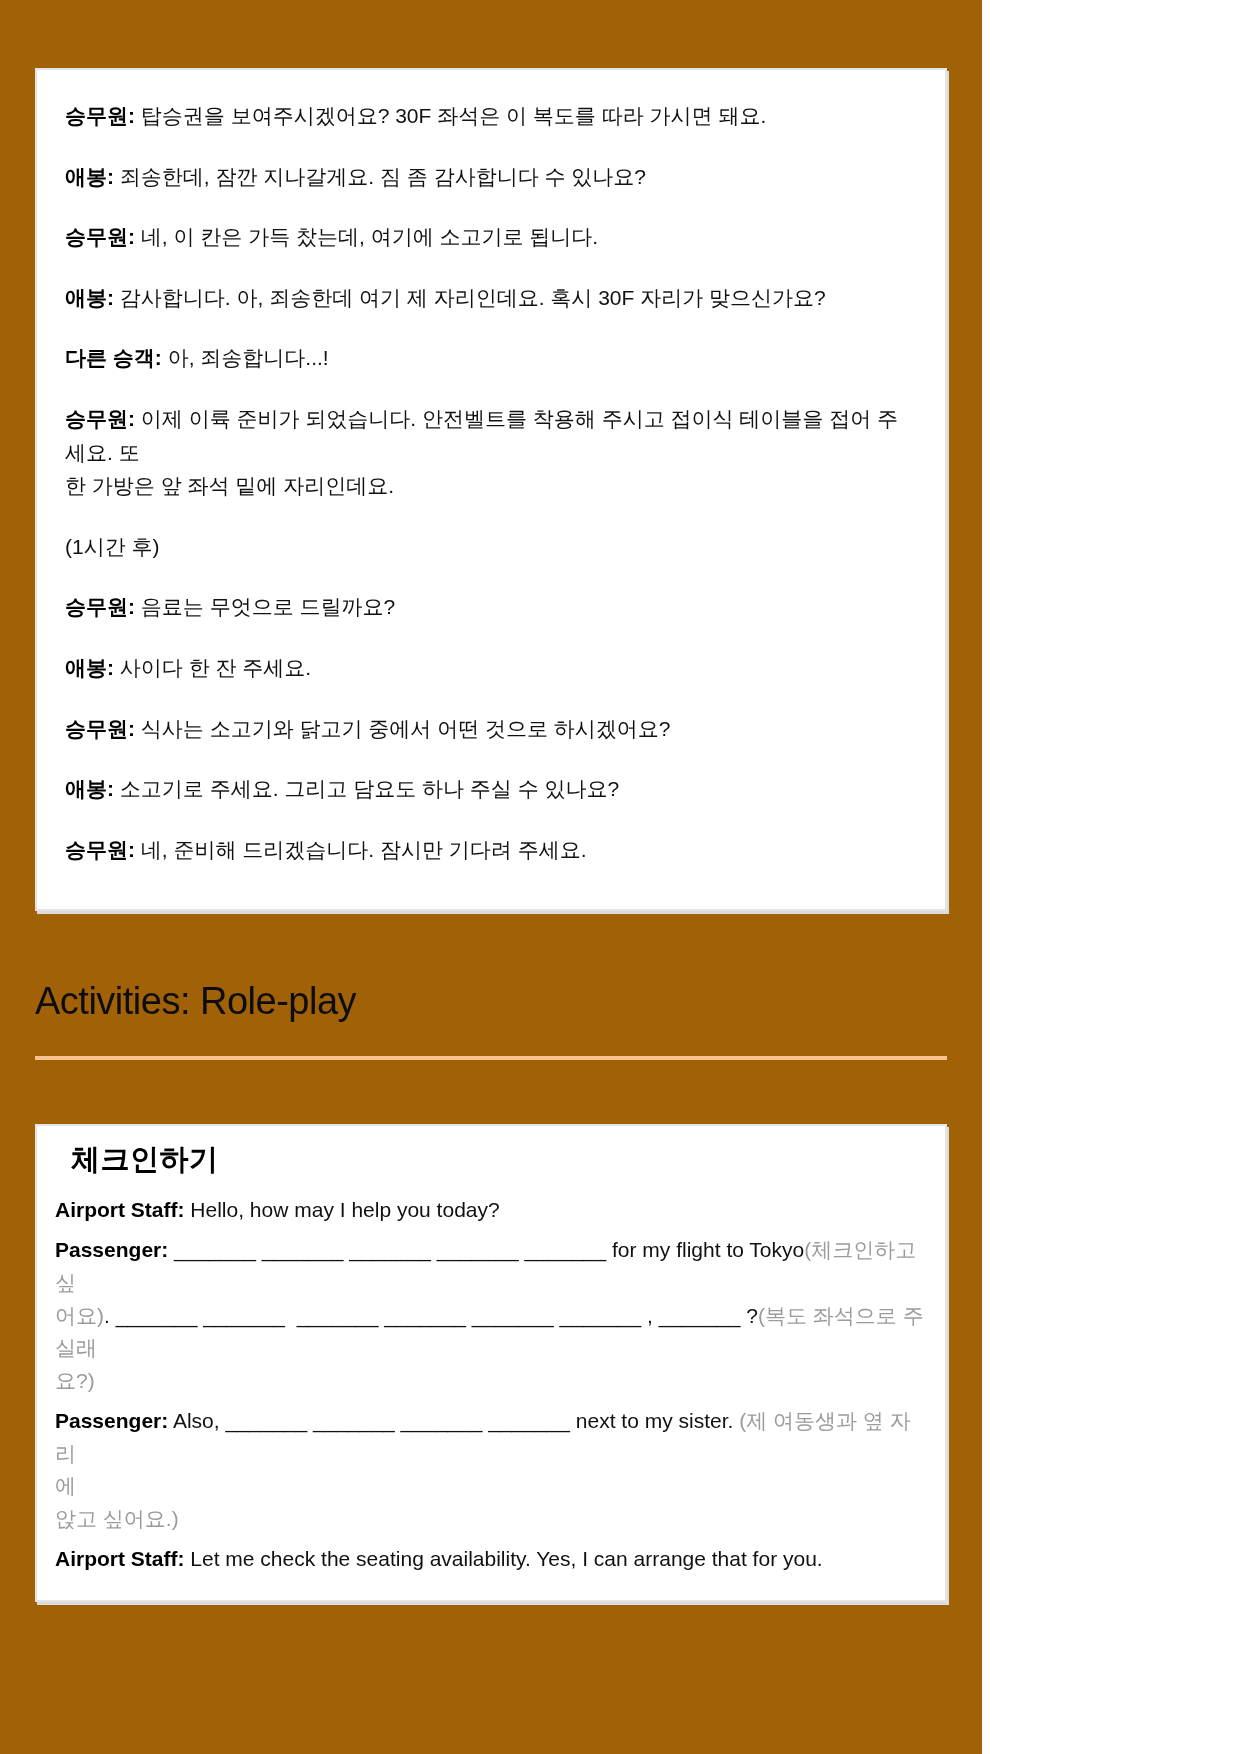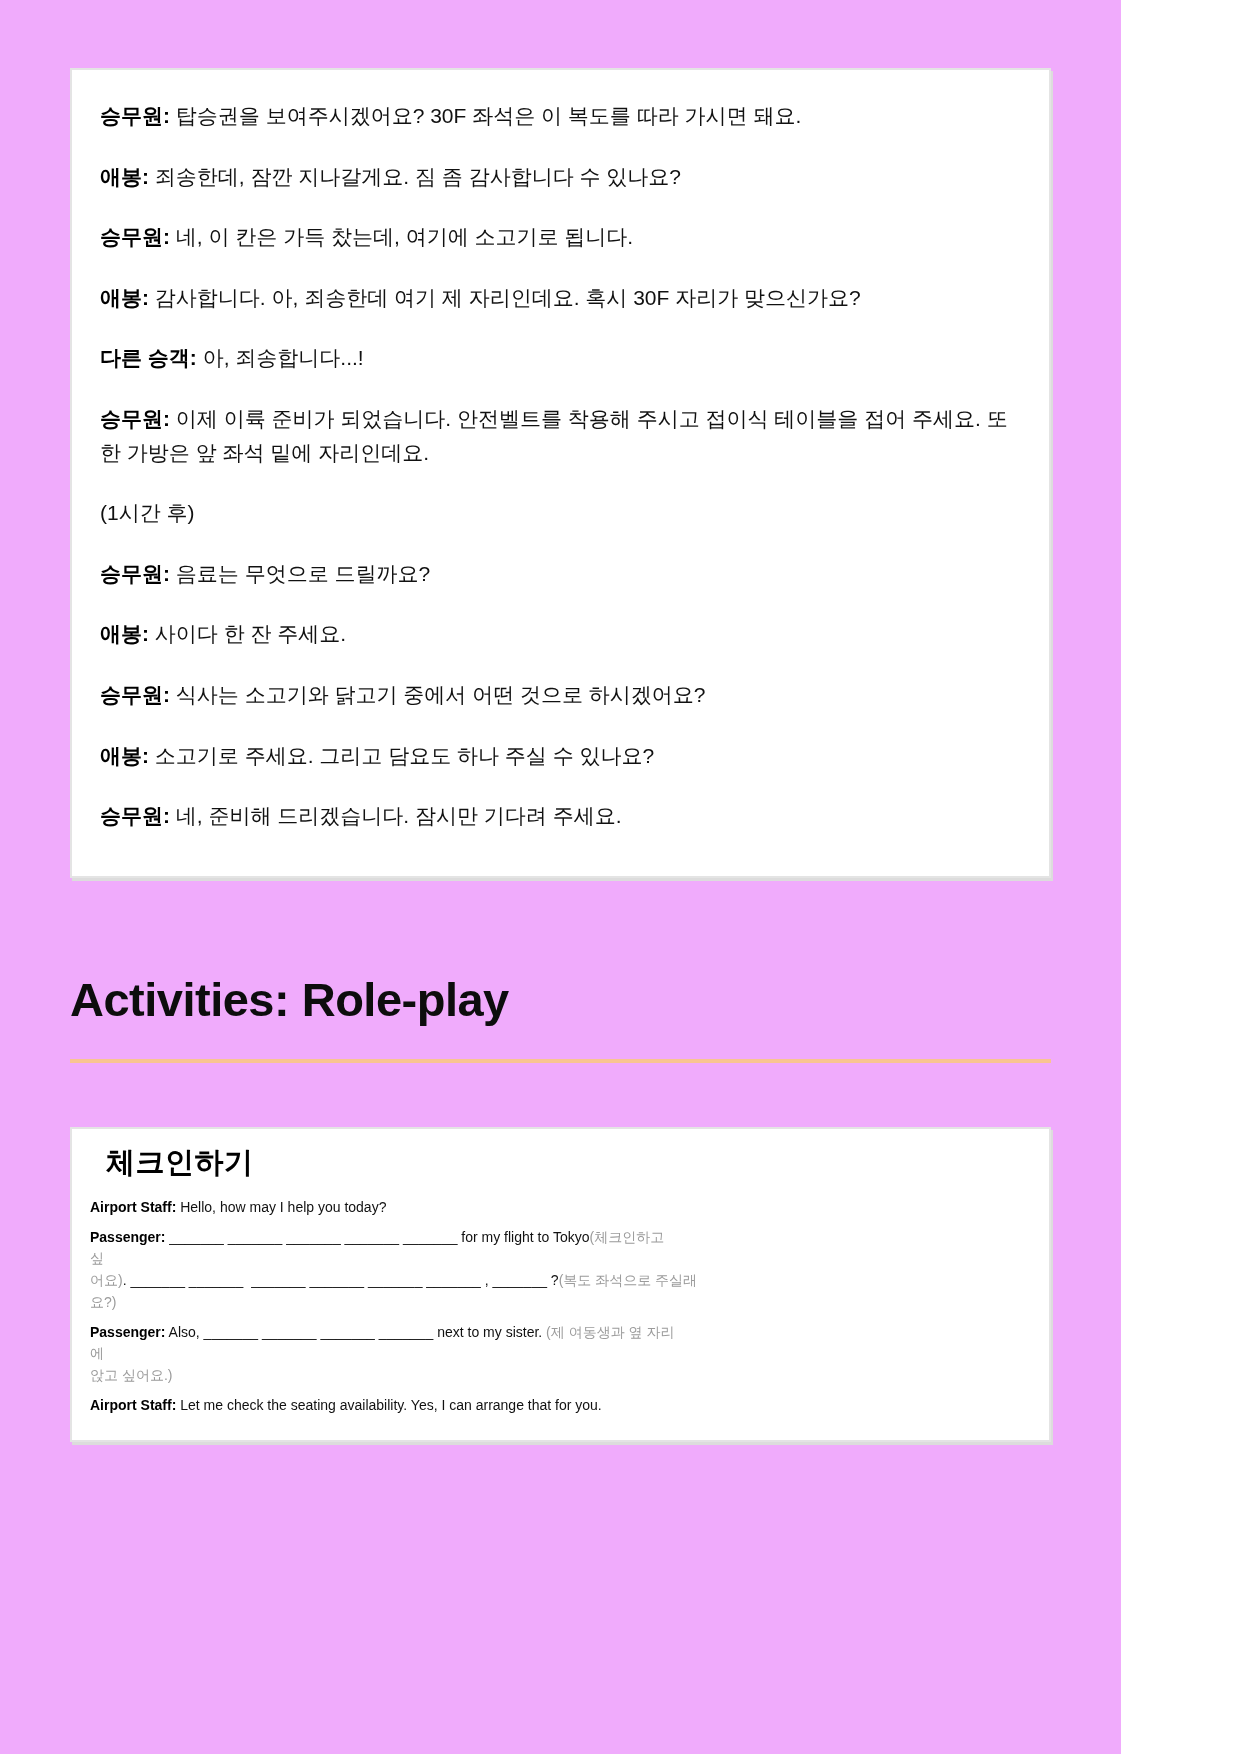--- a/index.html
+++ b/index.html
@@ -3,25 +3,25 @@
 <meta charset="utf-8">
 <style>
   html, body {
     margin: 0;
     padding: 0;
     background: #ffffff;
     font-family: "Liberation Sans", "DejaVu Sans", sans-serif;
     color: #111111;
   }
   .page {
-    width: 1121px;
+    width: 982px;
     min-height: 1754px;
-    background: #f0abfc;
+    background: #a16207;
     box-sizing: border-box;
-    padding: 0 70px;
+    padding: 0 35px;
     overflow: hidden;
   }
   
   .panel {
     border: 2px solid #e4e4e4;
     box-shadow: 2px 3px 0 #dcdcdc;
     background: #ffffff;
     box-sizing: border-box;
   }
   .dialogue-box {
@@ -34,23 +34,23 @@
     margin: 27px 0;
     color: #111111;
     word-break: normal;
   }
   .speaker {
     font-weight: 700;
     color: #000000;
   }
   
   .section-heading {
-    margin: 94px 0 0 0;
-    font-size: 47px;
-    font-weight: 700;
+    margin: 68px 0 0 0;
+    font-size: 38px;
+    font-weight: 400;
     letter-spacing: -0.5px;
     color: #0d0d0d;
     line-height: 1.2;
   }
   .orange-divider {
     border: none;
     height: 4px;
     background: #f9c491;
     margin: 31px 0 0 0;
   }
@@ -60,21 +60,21 @@
     padding: 12px 18px 16px 18px;
   }
   .rp-title {
     font-size: 29px;
     font-weight: 900;
     letter-spacing: 0.5px;
     margin: 2px 0 14px 16px;
     color: #000000;
   }
   .roleplay-box p.rp {
-    font-size: 14px;
+    font-size: 21px;
     line-height: 1.55;
     margin: 8px 0;
     color: #111111;
   }
   .kor {
     color: #9b9b9b;
   }
   
   .tight {
     line-height: 0.55;

